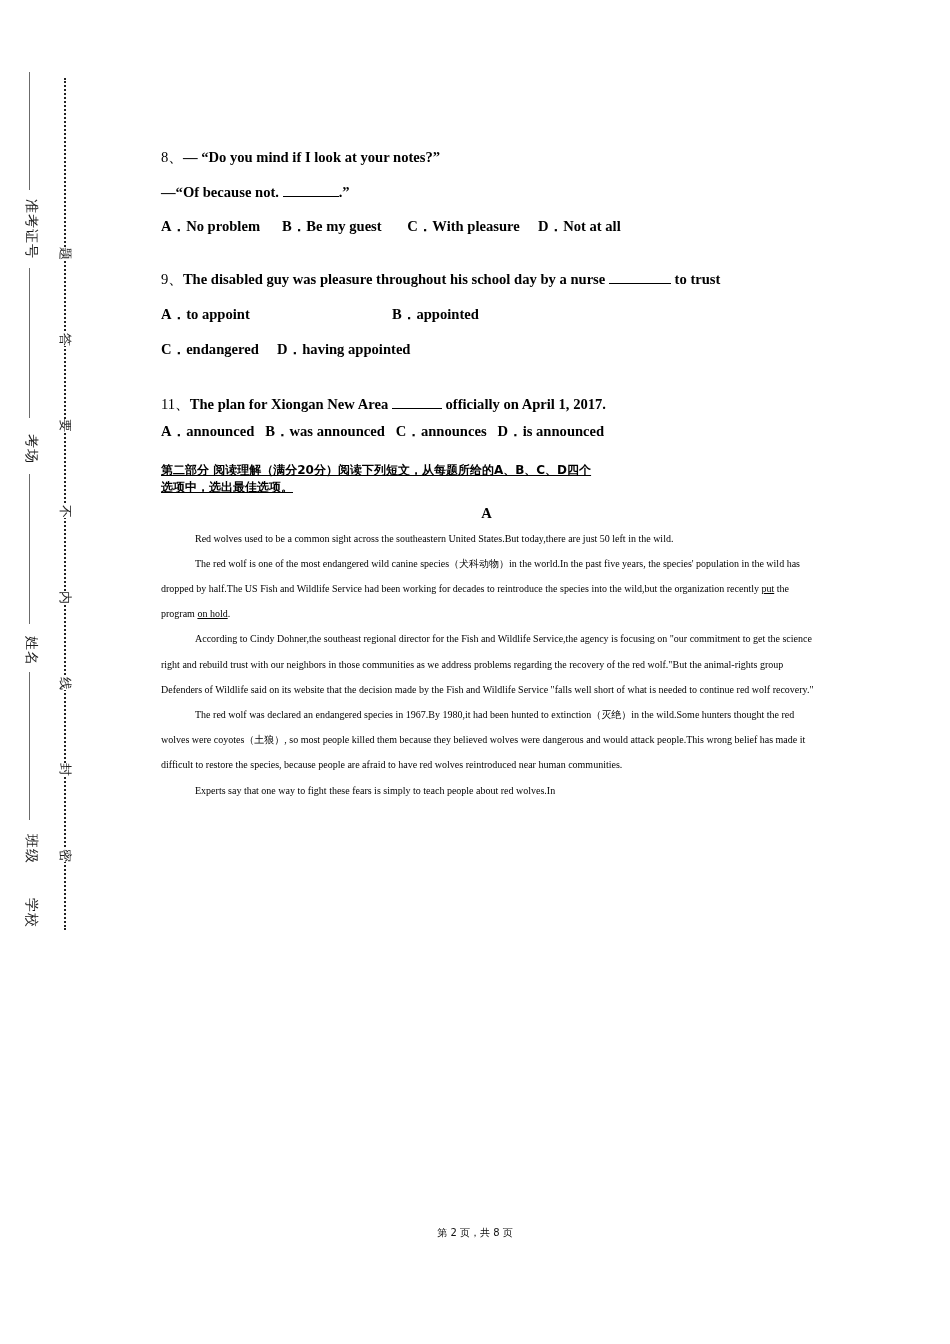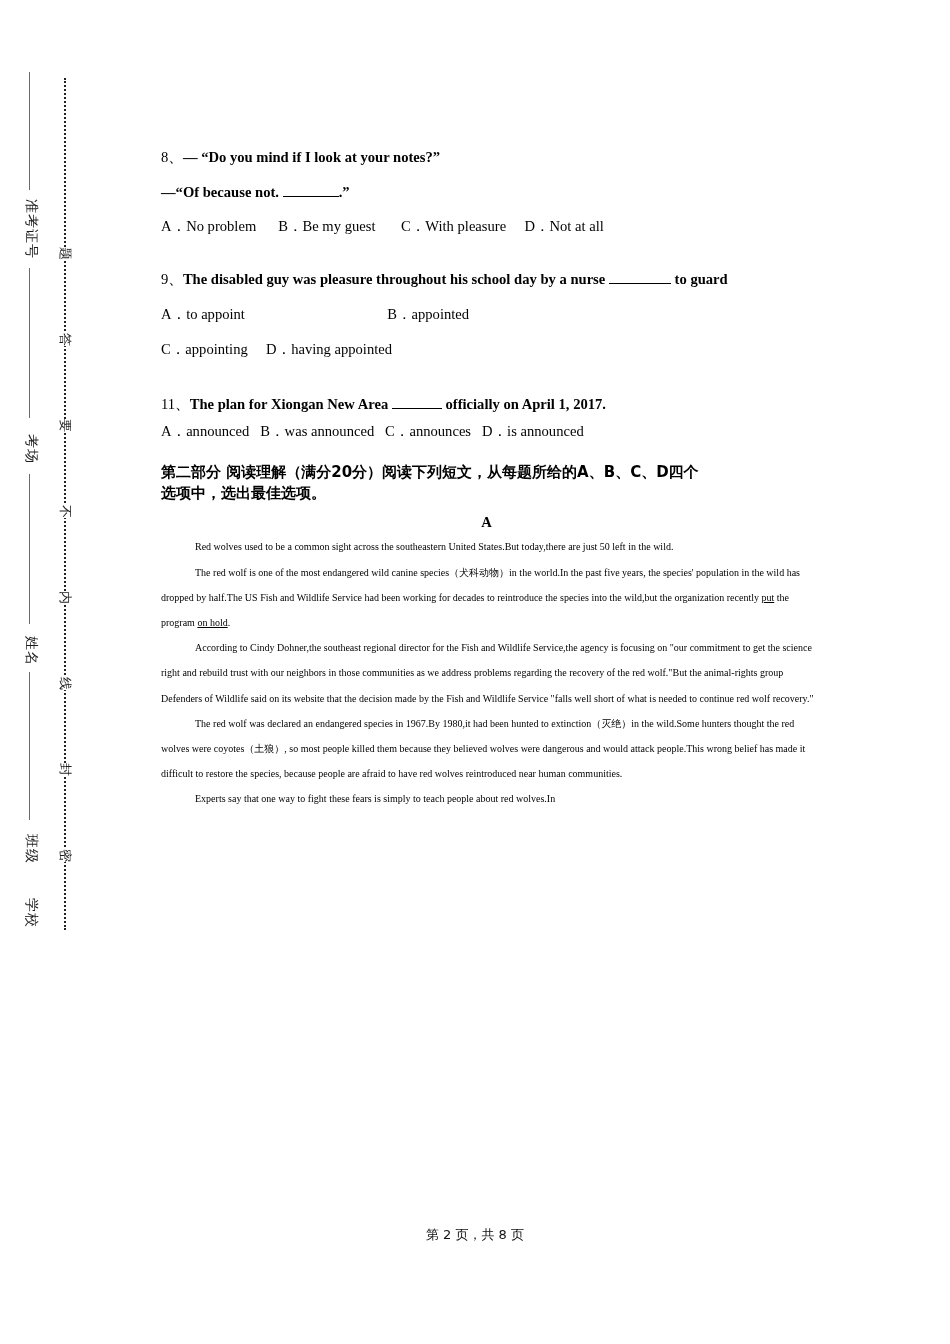--- a/index.html
+++ b/index.html
@@ -94,21 +94,21 @@
     font-size: 14.6px;
     line-height: 2.38;
     margin: 0;
     text-align: left;
   }
   .q-num {
     font-weight: normal;
     font-size: 14.6px;
   }
   .q-opts {
-    font-weight: normal;
+    font-weight: bold;
     font-size: 14.6px;
     line-height: 2.38;
     margin: 0;
     white-space: pre;
   }
   .blank {
     display: inline-block;
     border-bottom: 1.4px solid #000;
     vertical-align: baseline;
   }
@@ -116,24 +116,25 @@
   .blank.w2 { width: 62px; }
   .blank.w3 { width: 50px; }
 
   .gap-sm { height: 18px; }
   .gap-md { height: 25px; }
 
   
   .section-head {
     font-family: "DejaVu Sans", "Liberation Sans", sans-serif;
     font-weight: bold;
-    font-size: 15px;
+    font-size: 12px;
     line-height: 1.45;
     margin: 0;
     letter-spacing: 0px;
+    text-decoration: underline;
   }
 
   .passage-letter {
     text-align: center;
     font-weight: bold;
     font-size: 14.6px;
     line-height: 1.6;
     margin: 6px 0 0 0;
     padding-right: 12px;
   }
@@ -149,21 +150,21 @@
   .u { text-decoration: underline; }
 
   
   #page-footer {
     position: absolute;
     left: 0;
     top: 1226px;
     width: 950px;
     text-align: center;
     font-family: "DejaVu Sans", "Liberation Sans", sans-serif;
-    font-size: 13px;
+    font-size: 10px;
     color: #111;
   }
 </style>
 </head>
 <body>
 
 <div id="seal-sidebar">
 
   <div class="seal-label-col">
 
@@ -199,23 +200,23 @@
 
   <div class="q-block">
     <p class="q-stem"><span class="q-num">8、</span><span>— “Do you mind if I look at your notes?”</span></p>
     <p class="q-stem"><span>—“Of because not. </span><span class="blank w1"></span><span>.”</span></p>
     <p class="q-opts">A．No problem      B．Be my guest       C．With pleasure     D．Not at all</p>
   </div>
 
   <div class="gap-sm"></div>
 
   <div class="q-block">
-    <p class="q-stem"><span class="q-num">9、</span><span>The disabled guy was pleasure throughout his school day by a nurse </span><span class="blank w2"></span><span> to guard</span></p>
+    <p class="q-stem"><span class="q-num">9、</span><span>The disabled guy was pleasure throughout his school day by a nurse </span><span class="blank w2"></span><span> to trust</span></p>
     <p class="q-opts">A．to appoint                                       B．appointed</p>
-    <p class="q-opts">C．appointing     D．having appointed</p>
+    <p class="q-opts">C．endangered     D．having appointed</p>
   </div>
 
   <div class="gap-md"></div>
 
   <div class="q-block">
     <p class="q-stem" style="line-height:1.9;"><span class="q-num">11、</span><span>The plan for Xiongan New Area </span><span class="blank w3"></span><span> officially on April 1, 2017.</span></p>
     <p class="q-opts" style="line-height:1.75;">A．announced   B．was announced   C．announces   D．is announced</p>
   </div>
 
   <div style="height:17px;"></div>

